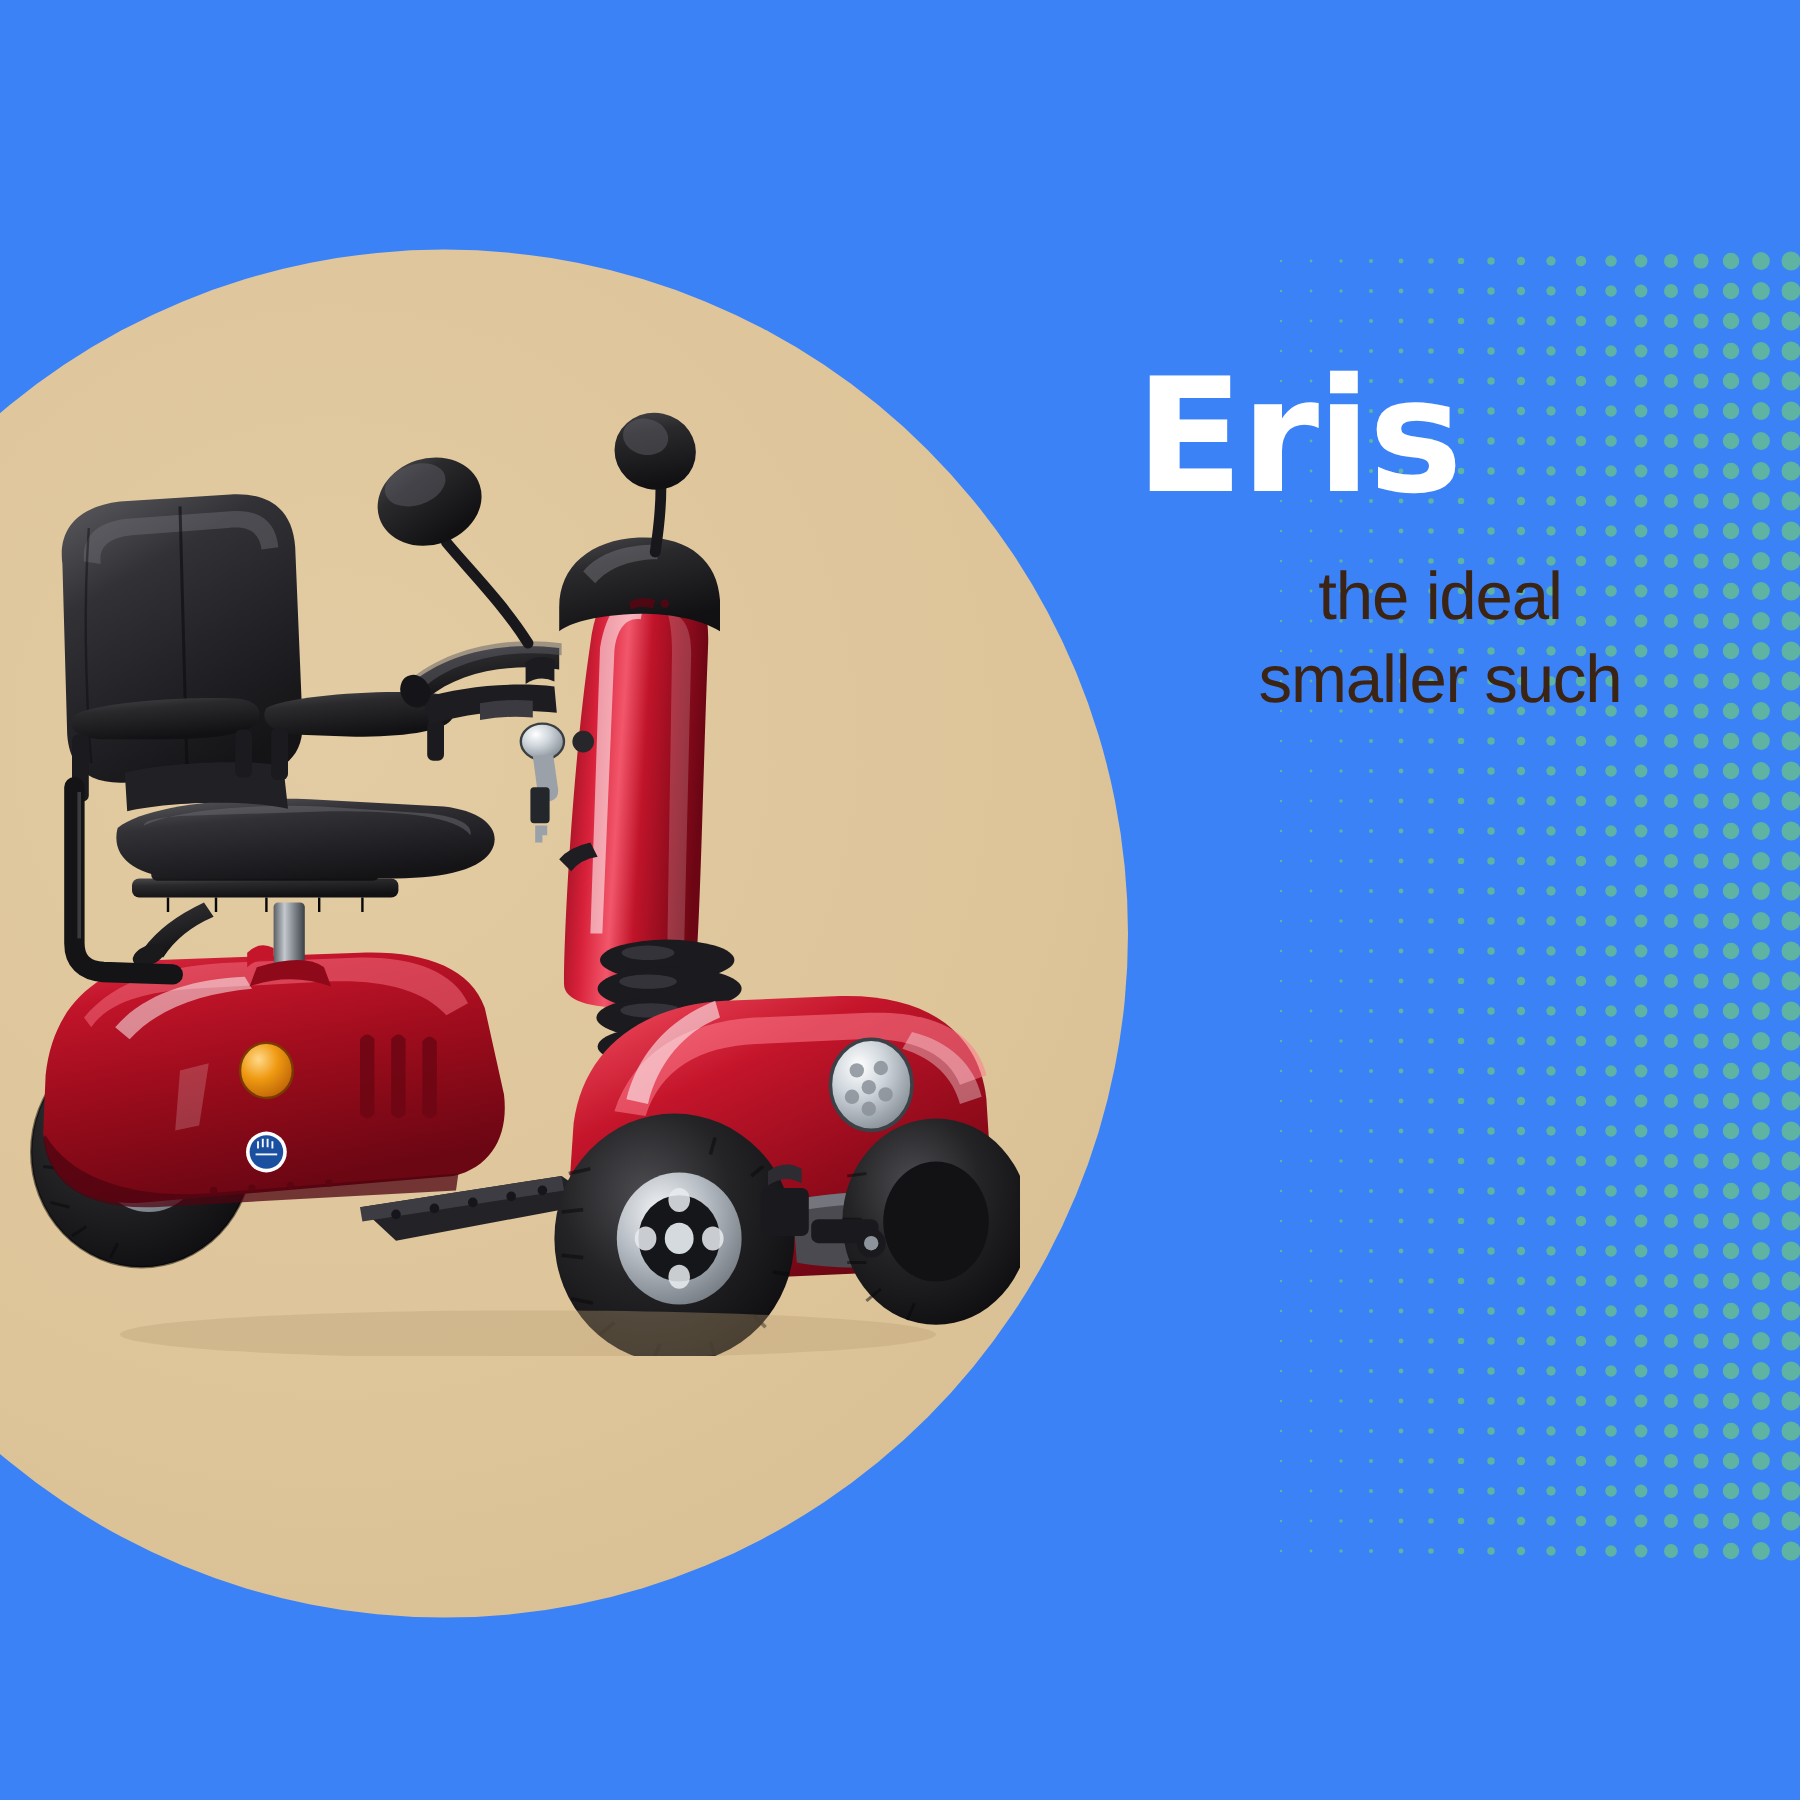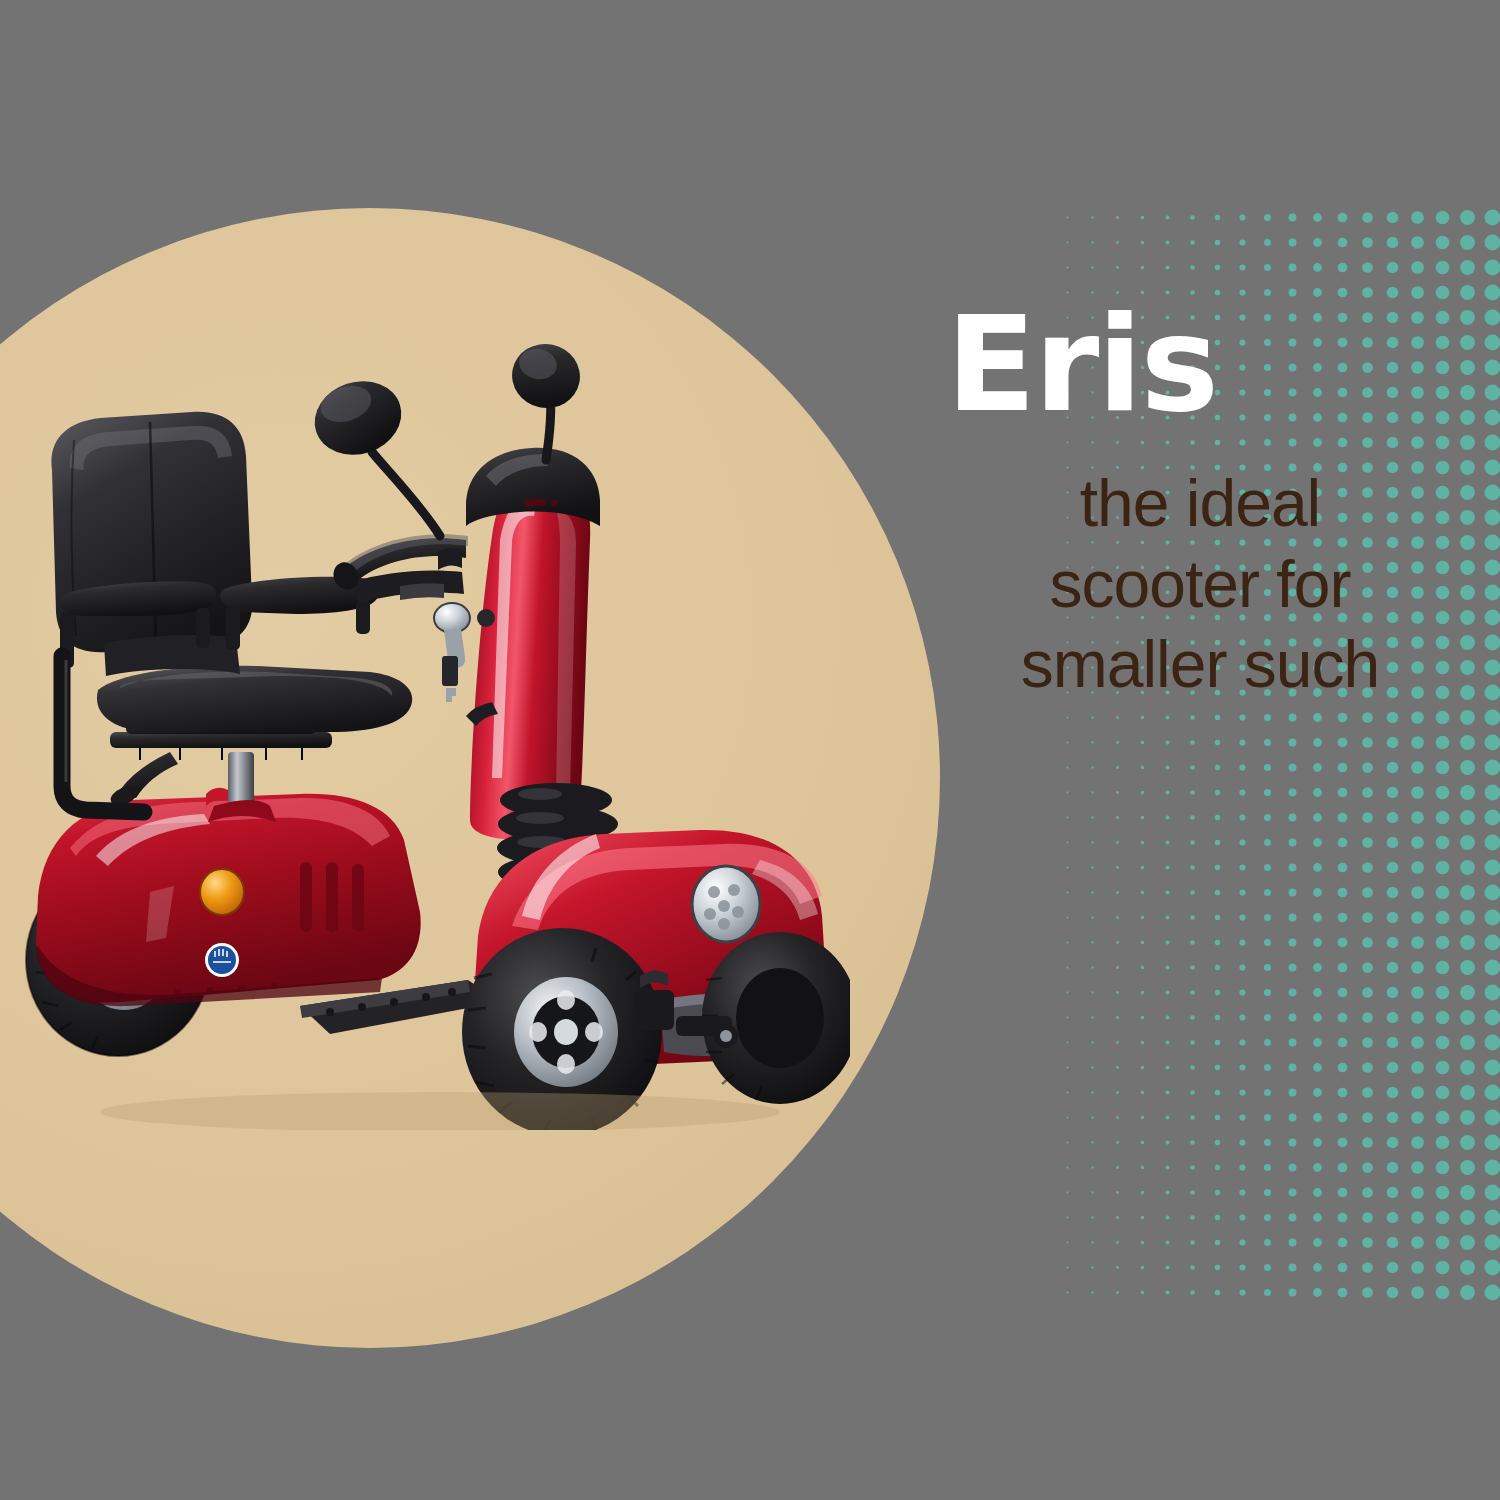--- a/index.html
+++ b/index.html
@@ -9,21 +9,21 @@
     background:#8ca80c;
     overflow:hidden;
     position:relative;
   }
 
   #canvas {
     position:absolute;
     inset:0;
     width:1500px;
     height:1500px;
-    background:#737373;
+    background:#3b82f6;
     overflow:hidden;
   }
 
   
   #dot-field {
     position:absolute;
     left:1055px;
     top:205px;
     width:470px;
     height:1105px;
@@ -67,21 +67,21 @@
     line-height:0.98;
     color:#ffffff;
     letter-spacing:-2px;
     text-align:left;
     padding-left:16px;
   }
   #subhead {
     margin-top:34px;
     font-family:"Liberation Sans", sans-serif;
     font-weight:300;
-    font-size:66px;
+    font-size:56px;
     line-height:1.22;
     color:#3c2414;
     letter-spacing:-1px;
     text-align:center;
   }
   #subhead .ln { display:block; white-space:nowrap; }
 </style>
 </head>
 <body>
 
@@ -1208,18 +1208,17 @@
       <path d="M640 676 q14 -10 28 -2 l0 12 q-14 -8 -28 2 Z" fill="#2c2c32"></path>
 
       <ellipse cx="440" cy="812" rx="340" ry="20" fill="#b99f73" opacity=".35"></ellipse>
     </svg>
   </div>
 
   <div id="text-col">
     <div id="headline">Eris</div>
     <div id="subhead">
       <span class="ln">the ideal</span>
-      <span class="ln">scooter for</span>
       <span class="ln">smaller such</span>
     </div>
   </div>
 
 </div>
 
 </body></html>

